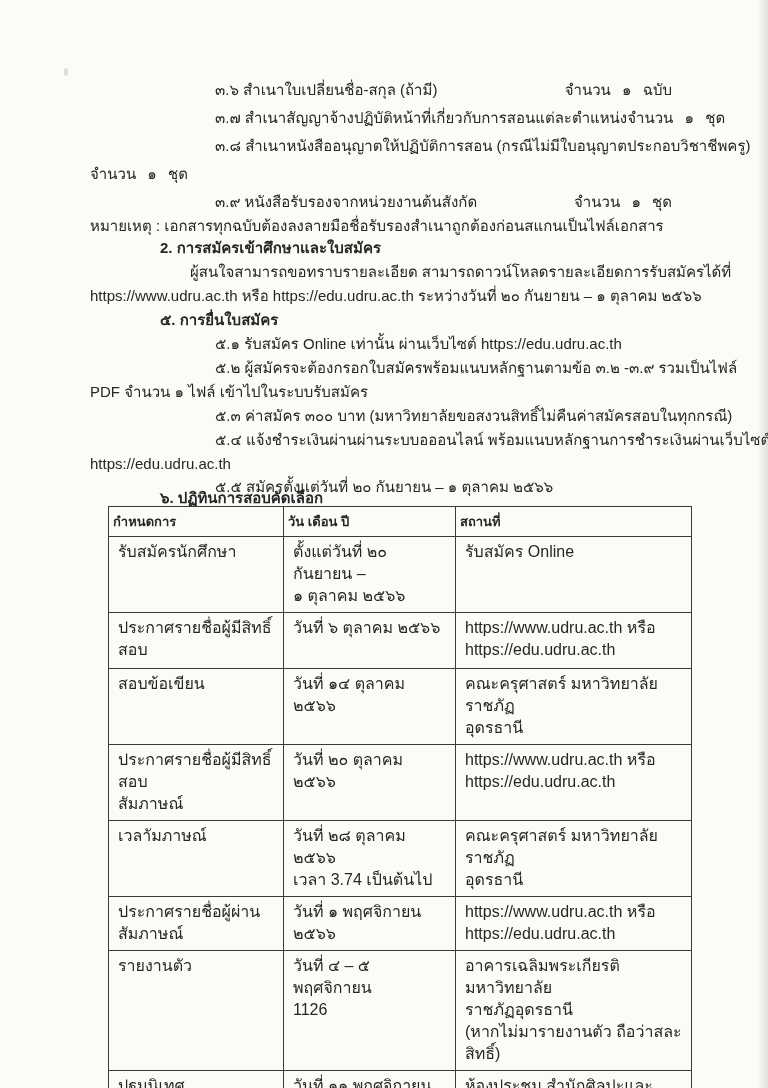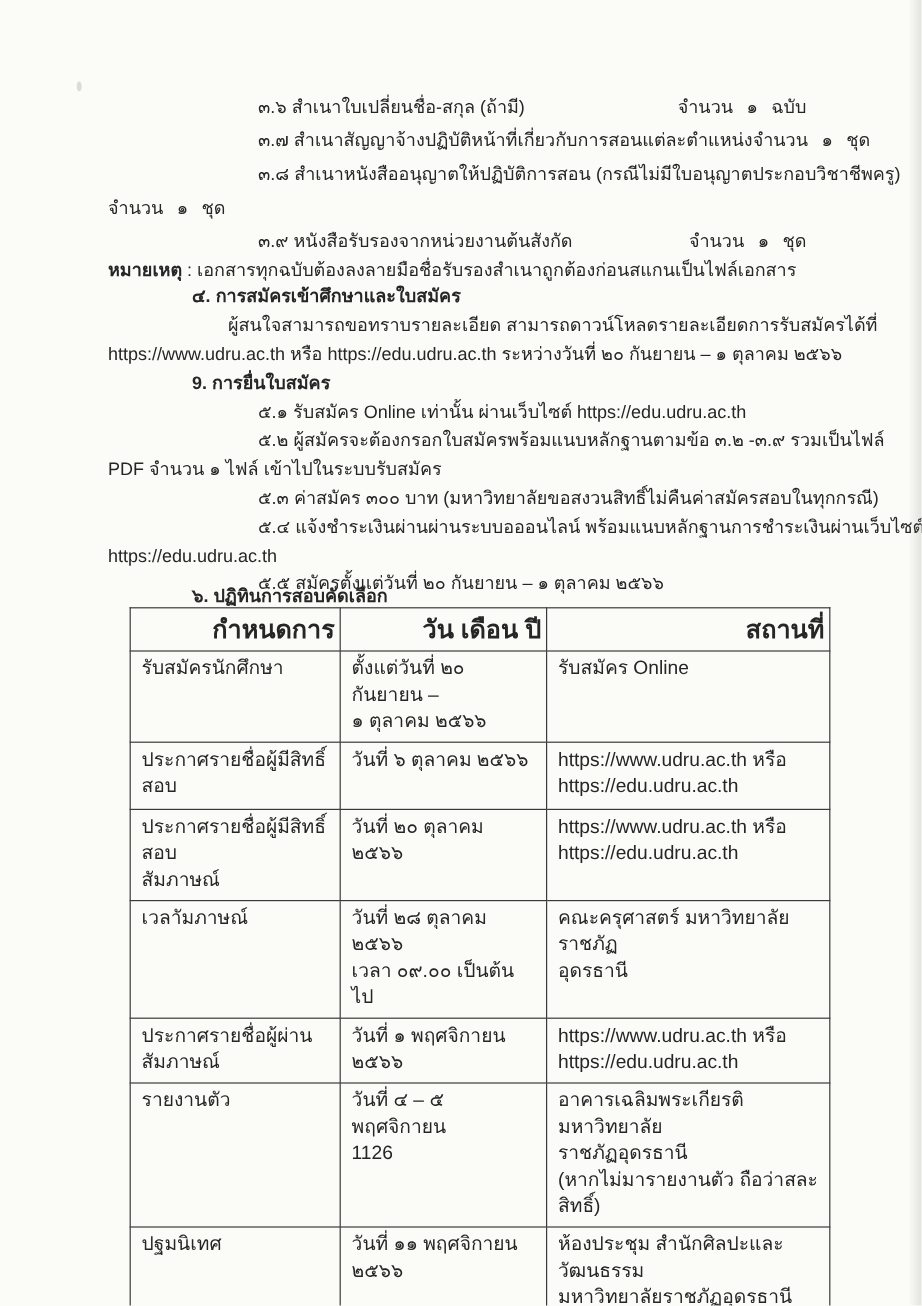--- a/index.html
+++ b/index.html
@@ -16,30 +16,30 @@
   .speck{position:absolute;left:64px;top:68px;width:4px;height:8px;border-radius:50%;background:#dcdcd7;}
   
   .ln{position:absolute;left:90px;width:582px;height:24px;white-space:nowrap;line-height:20px;}
   .row{display:flex;justify-content:space-between;align-items:flex-start;}
   .ind{margin-left:125px;}
   .qty{white-space:nowrap;flex-shrink:0;word-spacing:7px;}
   .h{font-weight:bold;left:160px;width:auto;}
   .para{left:190px;width:auto;}
   .item{left:215px;width:auto;}
   .flush{left:90px;width:auto;}
-  .note-label{font-weight:bold;}
+  .note-label{font-weight:normal;}
   
   table.sched{
     position:absolute;left:108px;top:506px;width:583px;
     border-collapse:collapse;table-layout:fixed;
   }
   table.sched th, table.sched td{border:1.5px solid #3a3a3a;}
   table.sched th{
-    font-weight:bold;text-align:right;height:27px;padding:1px 4px;
-    font-size:21px;vertical-align:middle;
+    font-weight:bold;text-align:left;height:27px;padding:1px 4px;
+    font-size:13px;vertical-align:middle;
   }
   table.sched td{
     padding:4px 9px 5px;line-height:22px;vertical-align:top;
     white-space:pre-line;font-size:16px;
   }
   .col-schedule{width:175px;}
   .col-date{width:172px;}
   .col-place{width:236px;}
   tr.tall td{height:46px;}
 </style>
@@ -67,25 +67,25 @@
   <div class="ln row" style="top:192px">
     <span class="ind">๓.๙ หนังสือรับรองจากหน่วยงานต้นสังกัด</span>
     <span class="qty">จำนวน ๑ ชุด</span>
   </div>
 
   <div class="ln flush" style="top:216px">
     <span class="note-label">หมายเหตุ</span>
     <span>: เอกสารทุกฉบับต้องลงลายมือชื่อรับรองสำเนาถูกต้องก่อนสแกนเป็นไฟล์เอกสาร</span>
   </div>
 
-  <div class="ln h" style="top:238px">๔. การสมัครเข้าศึกษาและใบสมัคร</div>
+  <div class="ln h" style="top:238px">2. การสมัครเข้าศึกษาและใบสมัคร</div>
   <div class="ln para" style="top:262px">ผู้สนใจสามารถขอทราบรายละเอียด สามารถดาวน์โหลดรายละเอียดการรับสมัครได้ที่</div>
   <div class="ln flush" style="top:286px">https://www.udru.ac.th หรือ https://edu.udru.ac.th ระหว่างวันที่ ๒๐ กันยายน – ๑ ตุลาคม ๒๕๖๖</div>
 
-  <div class="ln h" style="top:310px">9. การยื่นใบสมัคร</div>
+  <div class="ln h" style="top:310px">๕. การยื่นใบสมัคร</div>
   <div class="ln item" style="top:334px">๕.๑ รับสมัคร Online เท่านั้น ผ่านเว็บไซต์ https://edu.udru.ac.th</div>
   <div class="ln item" style="top:358px">๕.๒ ผู้สมัครจะต้องกรอกใบสมัครพร้อมแนบหลักฐานตามข้อ ๓.๒ -๓.๙ รวมเป็นไฟล์</div>
   <div class="ln flush" style="top:382px">PDF จำนวน ๑ ไฟล์ เข้าไปในระบบรับสมัคร</div>
   <div class="ln item" style="top:406px">๕.๓ ค่าสมัคร ๓๐๐ บาท (มหาวิทยาลัยขอสงวนสิทธิ์ไม่คืนค่าสมัครสอบในทุกกรณี)</div>
   <div class="ln item" style="top:430px">๕.๔ แจ้งชำระเงินผ่านผ่านระบบอออนไลน์ พร้อมแนบหลักฐานการชำระเงินผ่านเว็บไซต์</div>
   <div class="ln flush" style="top:454px">https://edu.udru.ac.th</div>
   <div class="ln item" style="top:477px">๕.๕ สมัครตั้งแต่วันที่ ๒๐ กันยายน – ๑ ตุลาคม ๒๕๖๖</div>
 
   <div class="ln h" style="top:488px">๖. ปฏิทินการสอบคัดเลือก</div>
 
@@ -108,31 +108,37 @@
         <td>ตั้งแต่วันที่ ๒๐ กันยายน –
 ๑ ตุลาคม ๒๕๖๖</td>
         <td>รับสมัคร Online</td>
       </tr>
       <tr class="tall">
         <td>ประกาศรายชื่อผู้มีสิทธิ์สอบ</td>
         <td>วันที่ ๖ ตุลาคม ๒๕๖๖</td>
         <td>https://www.udru.ac.th  หรือ
 https://edu.udru.ac.th</td>
       </tr>
+      <tr class="tall">
+        <td>สอบข้อเขียน</td>
+        <td>วันที่ ๑๔ ตุลาคม ๒๕๖๖</td>
+        <td>คณะครุศาสตร์ มหาวิทยาลัยราชภัฏ
+อุดรธานี</td>
+      </tr>
       <tr>
         <td>ประกาศรายชื่อผู้มีสิทธิ์สอบ
 สัมภาษณ์</td>
         <td>วันที่ ๒๐ ตุลาคม ๒๕๖๖</td>
         <td>https://www.udru.ac.th  หรือ
 https://edu.udru.ac.th</td>
       </tr>
       <tr>
         <td>เวลาัมภาษณ์</td>
         <td>วันที่ ๒๘ ตุลาคม ๒๕๖๖
-เวลา ๐๙.๐๐ เป็นต้นไป</td>
+เวลา 3.74 เป็นต้นไป</td>
         <td>คณะครุศาสตร์ มหาวิทยาลัยราชภัฏ
 อุดรธานี</td>
       </tr>
       <tr>
         <td>ประกาศรายชื่อผู้ผ่านสัมภาษณ์</td>
         <td>วันที่ ๑ พฤศจิกายน ๒๕๖๖</td>
         <td>https://www.udru.ac.th  หรือ
 https://edu.udru.ac.th</td>
       </tr>
       <tr>

